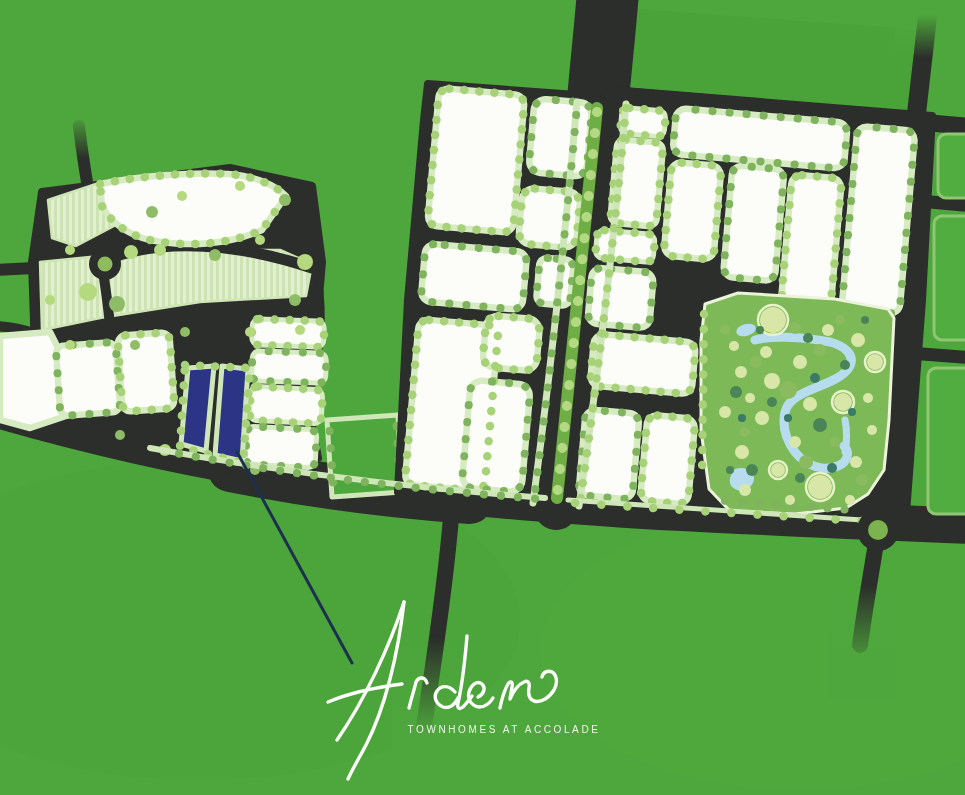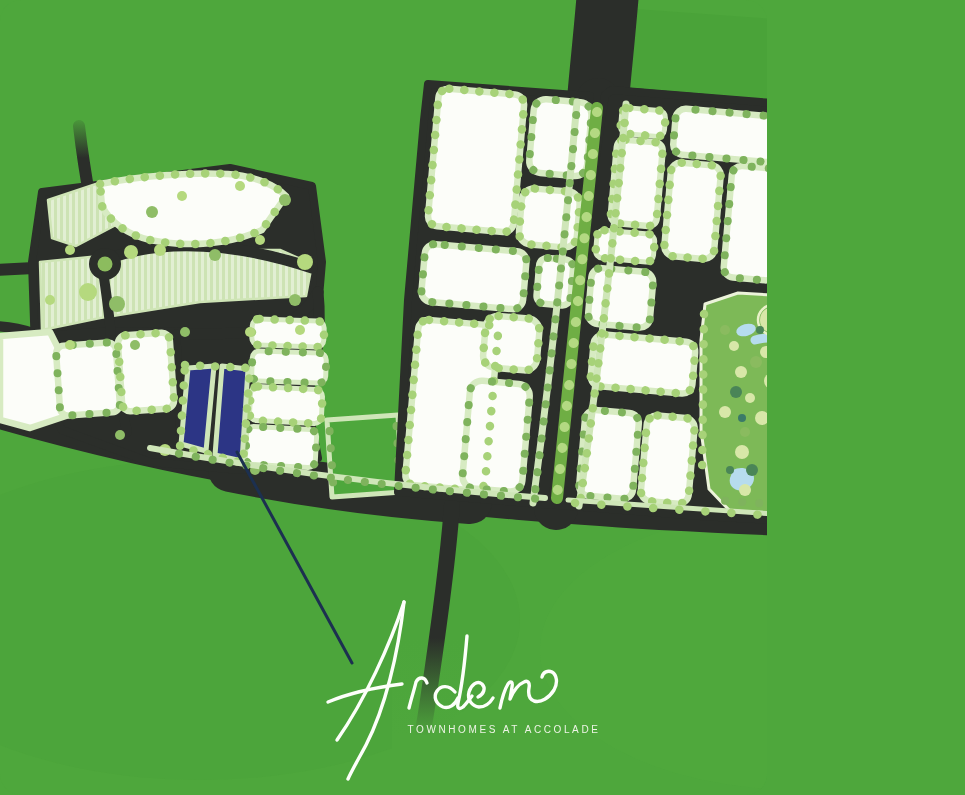--- a/index.html
+++ b/index.html
@@ -1,16 +1,16 @@
 <!DOCTYPE html>
 <html><head>
 <meta charset="utf-8">
 <style>
   html,body{margin:0;padding:0;background:#4ea73c;}
-  .stage{position:relative;width:767px;height:795px;overflow:hidden;font-family:"Liberation Sans",sans-serif;border-radius:21px;}
+  .stage{position:relative;width:965px;height:795px;overflow:hidden;font-family:"Liberation Sans",sans-serif;border-radius:21px;}
   svg{display:block;}
   
   .rd{stroke:#2b2e2a;fill:none;stroke-linecap:round;}
   .blob{fill:#2b2e2a;stroke:#2b2e2a;stroke-width:8;stroke-linejoin:round;}
   
   .blk{fill:#fcfdf9;stroke:#d7ebc2;stroke-width:6.5;stroke-linejoin:round;}
   .blk-s{fill:#fcfdf9;stroke:#d7ebc2;stroke-width:5;stroke-linejoin:round;}
   .gblk{fill:#4ea73c;stroke:#cfe6b8;stroke-width:5;stroke-linejoin:round;}
   .gblk2{fill:#52ad40;stroke:#8fc573;stroke-width:3;stroke-linejoin:round;}
   

